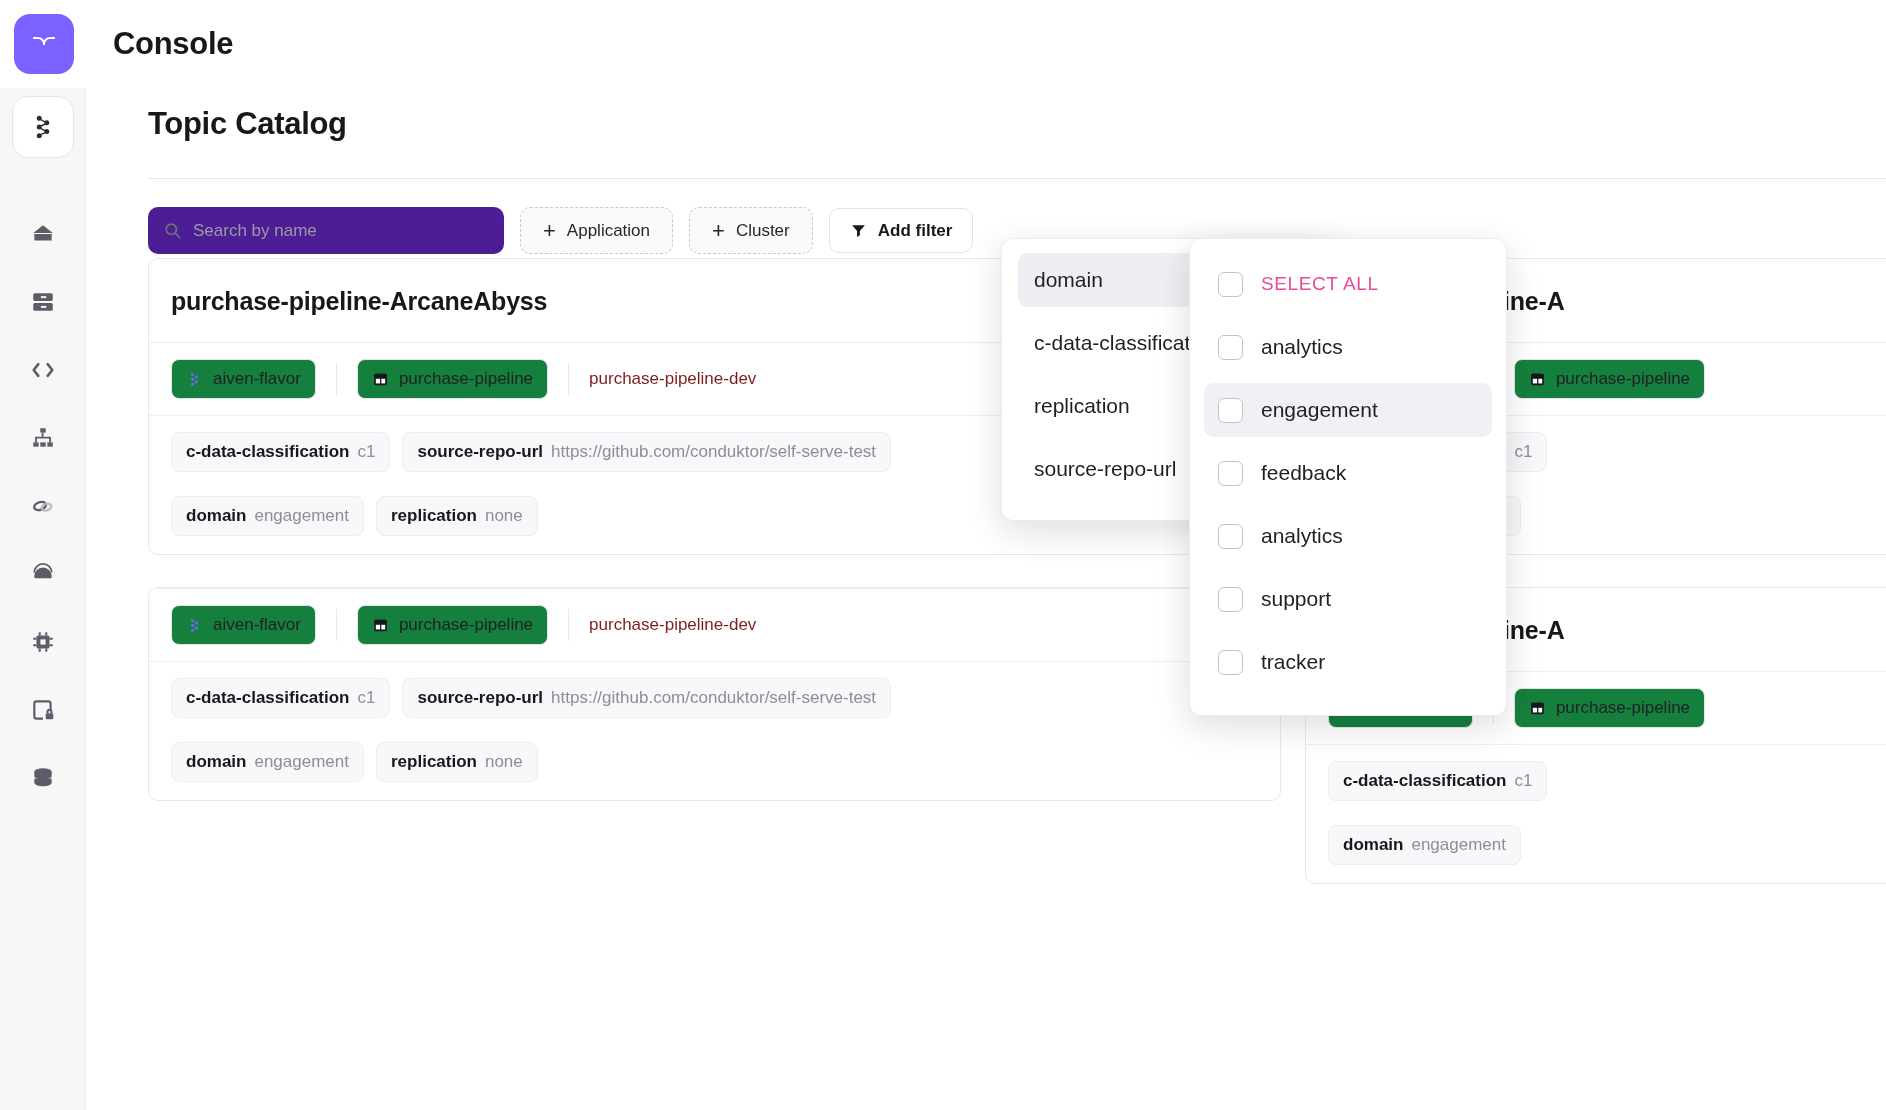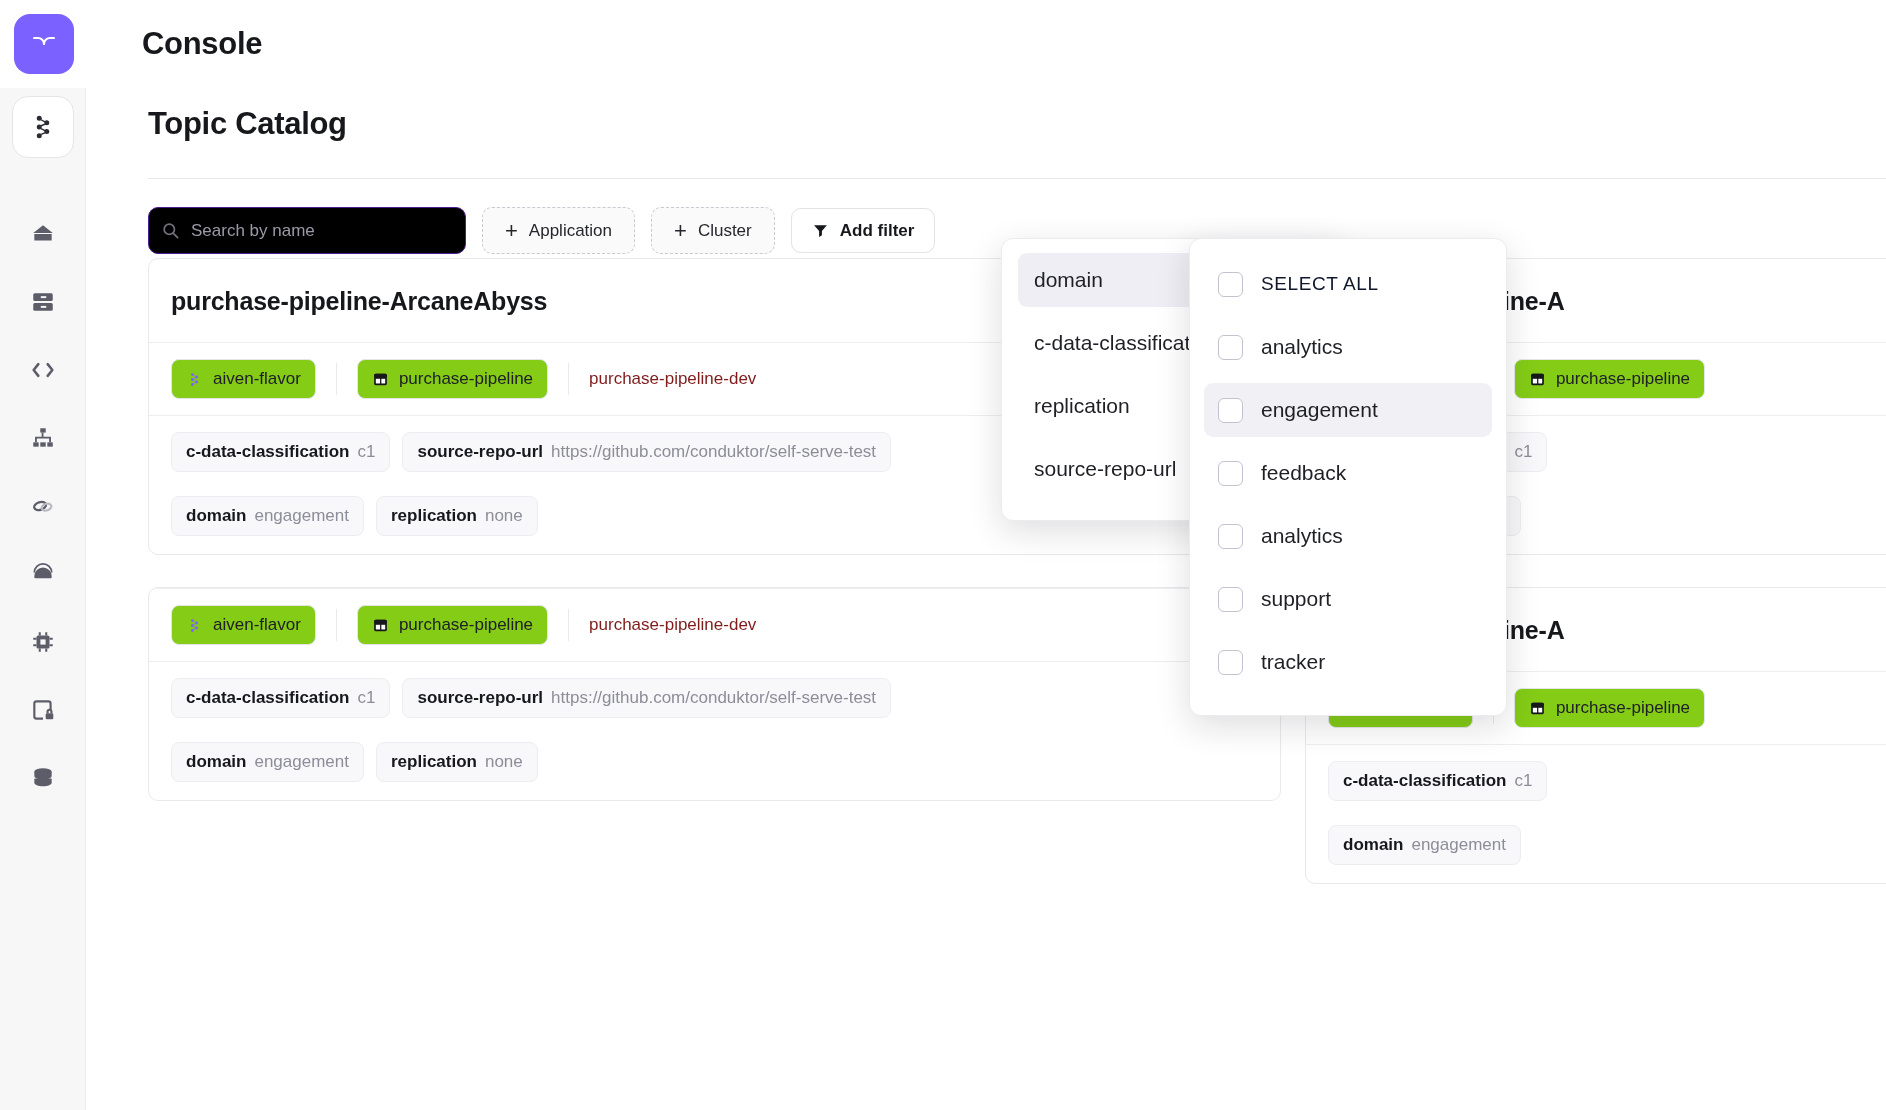--- a/index.html
+++ b/index.html
@@ -10,21 +10,20 @@
     font-family: "Liberation Sans", sans-serif;
     color: #1c1d21;
   }
   #root { position: relative; width: 1886px; height: 1110px; }
 
   
   .topbar {
     position: absolute; top: 0; left: 0; width: 1886px; height: 88px;
     display: flex; align-items: center;
     background: #ffffff;
-    gap: 29px;
   }
   .brand-logo {
     width: 60px; height: 60px; margin-left: 14px;
     border-radius: 16px;
     background: #7b61ff;
     display: flex; align-items: center; justify-content: center;
   }
   .brand-title {
     margin-left: 39px;
     font-size: 31px; font-weight: bold; letter-spacing: -0.3px;
@@ -62,23 +61,23 @@
     margin: 36px 0 0 62px;
     width: 1760px; height: 1px; background: #e9e9ec;
   }
 
   
   .filters {
     margin: 28px 0 0 62px;
     display: flex; align-items: center; gap: 16px;
   }
   .search-box {
-    width: 318px; height: 47px;
-    border: 1px solid #4c1d95; border-radius: 10px;
-    background: #000000;
+    width: 356px; height: 47px;
+    border: 3px solid #4c1d95; border-radius: 10px;
+    background: #4c1d95;
     display: flex; align-items: center; padding: 0 12px;
   }
   .search-box .ph {
     margin-left: 11px; font-size: 17px; color: #9a9aa6;
   }
   .chip-dashed {
     height: 47px; padding: 0 22px;
     border: 1.6px dashed #c9c9d2; border-radius: 10px;
     background: #fafafb;
     display: flex; align-items: center; gap: 11px;
@@ -114,21 +113,21 @@
     white-space: nowrap;
   }
   .card-meta {
     border-top: 1px solid #eeeef1;
     padding: 16px 22px;
     display: flex; align-items: center; gap: 0;
   }
   .meta-badge {
     height: 40px; padding: 0 14px;
     border: 1px solid #e4e4e9; border-radius: 8px;
-    background: #84cc16;
+    background: #15803d;
     display: flex; align-items: center; gap: 10px;
     font-size: 17px; color: #202126;
     white-space: nowrap;
   }
   .meta-sep {
     width: 1px; height: 32px; background: #e8e8ed; margin: 0 20px;
   }
   .meta-plain { font-size: 17px; color: #7f1d1d; white-space: nowrap; }
   .card-tags {
     border-top: 1px solid #eeeef1;
@@ -174,21 +173,21 @@
     padding: 0 14px;
     font-size: 21px; color: #1f2026;
     cursor: pointer;
   }
   .opt-row.active { background: #f1f0f5; }
   .opt-gap { height: 9px; }
   .cbox {
     width: 25px; height: 25px; flex: none;
     border: 1.6px solid #c3c3cf; border-radius: 6px; background: #fff;
   }
-  .opt-all { color: #0f172a; font-size: 19px; letter-spacing: 0.6px; }
+  .opt-all { color: #ec4899; font-size: 19px; letter-spacing: 0.6px; }
 </style>
 </head>
 <body>
 
 <div id="root">
 
   <div class="topbar">
     <div class="brand-logo">
       <svg width="32" height="32" viewBox="0 0 32 32" fill="none">
         <path d="M6 10h4a6 6 0 016 6v0" stroke="#fff" stroke-width="2.1" stroke-linecap="round"></path>

